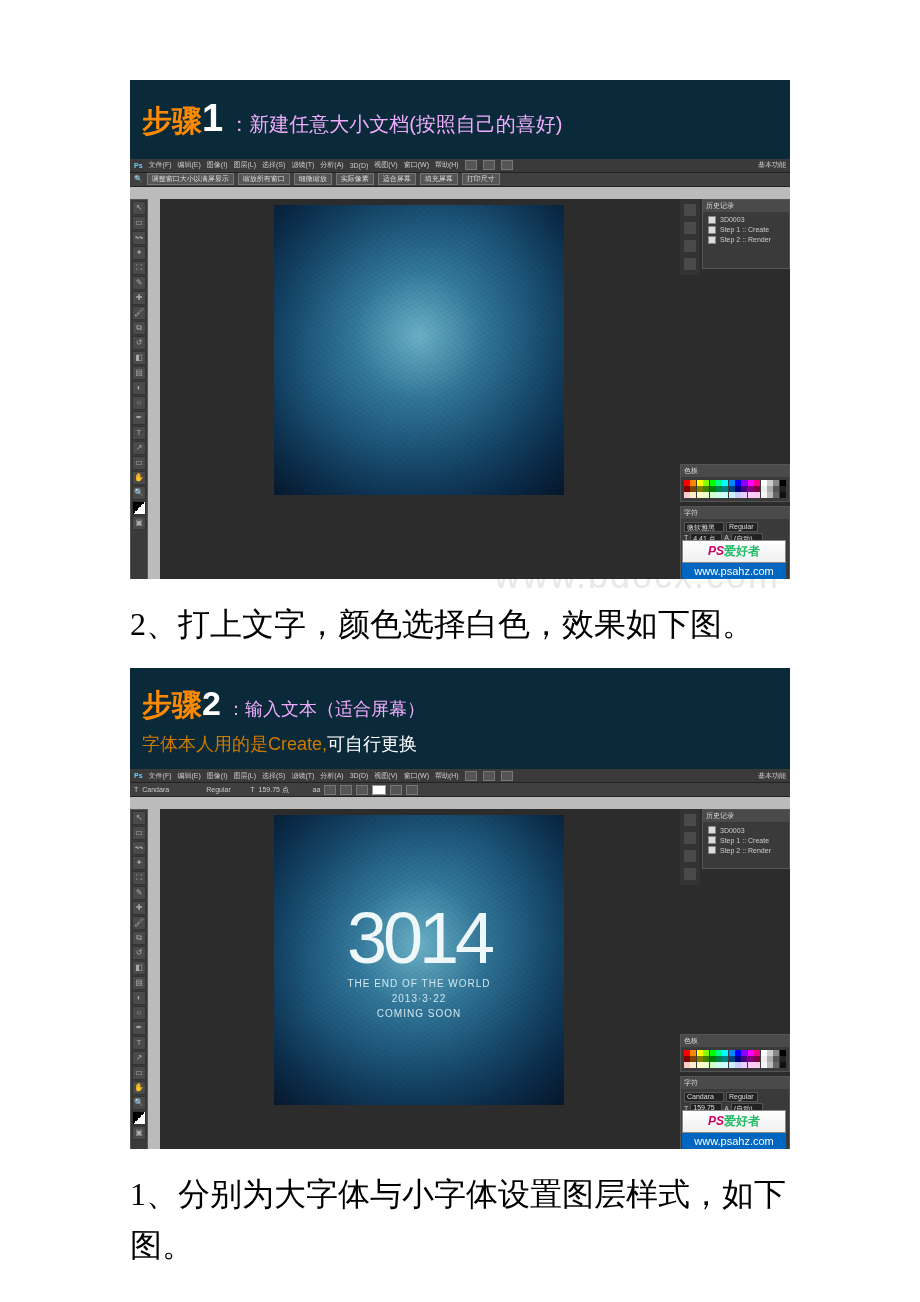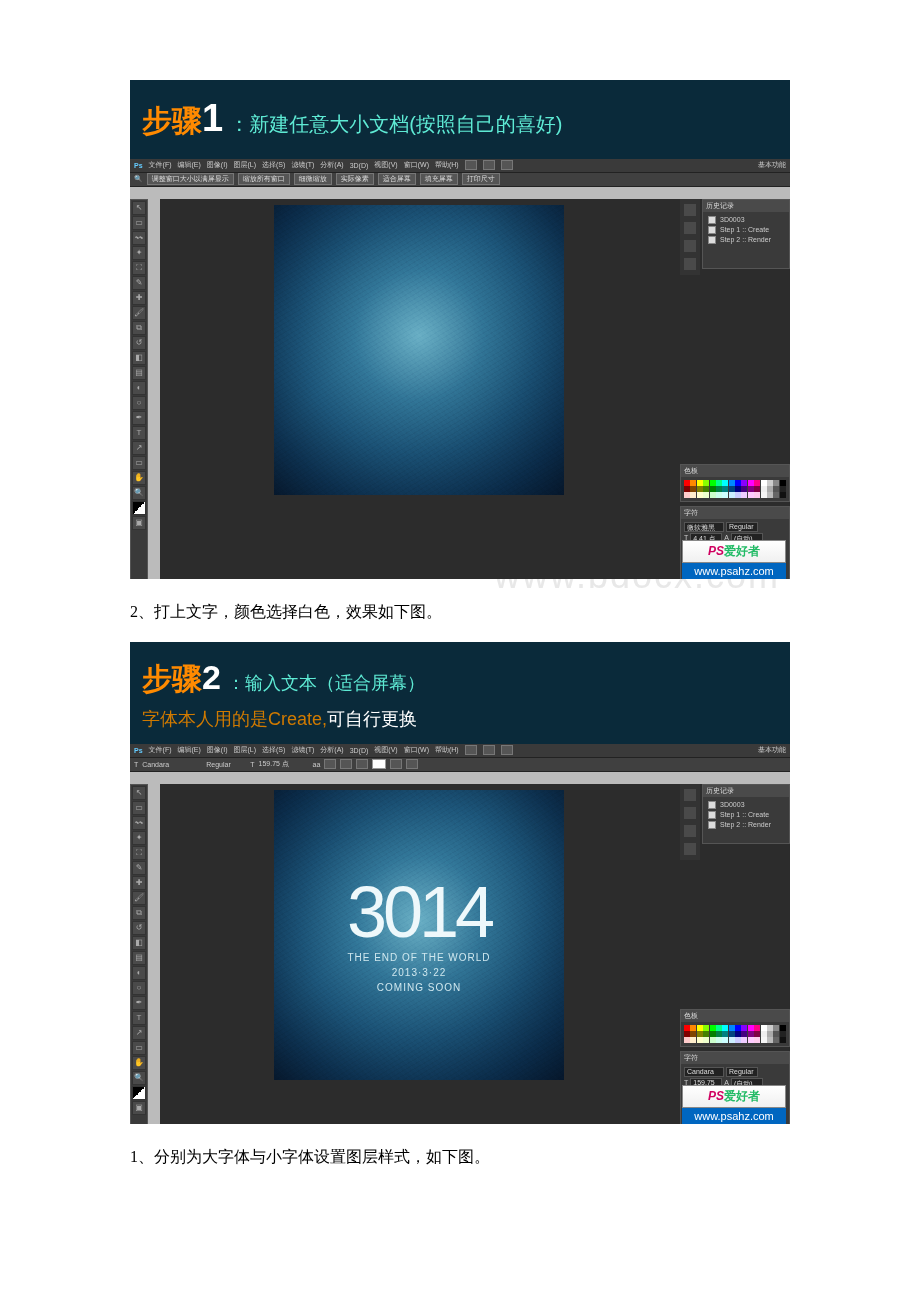--- a/index.html
+++ b/index.html
@@ -17,21 +17,21 @@
       padding: 8px 12px 10px 12px;
       color: #fff;
       font-size: 18px;
       line-height: 1.6;
     }
     .step-title-line {
       font-size: 0;
     }
     .step-word { color: #ff8a00; font-weight: bold; font-size: 30px; vertical-align: baseline; }
     .step-num  { color: #ffffff; font-weight: bold; font-size: 38px; vertical-align: baseline; }
-    .step-desc { color: #5eead4; font-size: 20px; vertical-align: baseline; margin-left: 6px; }
+    .step-desc { color: #f0abfc; font-size: 20px; vertical-align: baseline; margin-left: 6px; }
     .step-sub1 { color: #d07a00; font-size: 20px; display: inline-block; }
     .step-sub1 .white { color: #fff; }
     .step-sub2 { color: #ffffff; font-size: 20px; display: block; }
     .step-header.small .step-num { font-size: 34px; }
     .step-header.small .step-desc { font-size: 18px; }
     .step-header.small .step-sub1 { font-size: 18px; }
 
     
     .ps-window {
       width: 100%;
@@ -162,21 +162,21 @@
       color: #e8e8e8;
       font-size: 36px;
       letter-spacing: 2px;
       font-family: Arial, sans-serif;
       pointer-events: none;
       user-select: none;
       z-index: -1;
     }
 
     .caption {
-      font-size: 16px;
+      font-size: 32px;
       font-family: "SimSun", serif;
       color: #000;
       margin: 18px 0 18px 0;
       line-height: 1.6;
     }
   </style>
 </head>
 <body>
 
 <div class="faint-watermark">www.bdocx.com</div>

